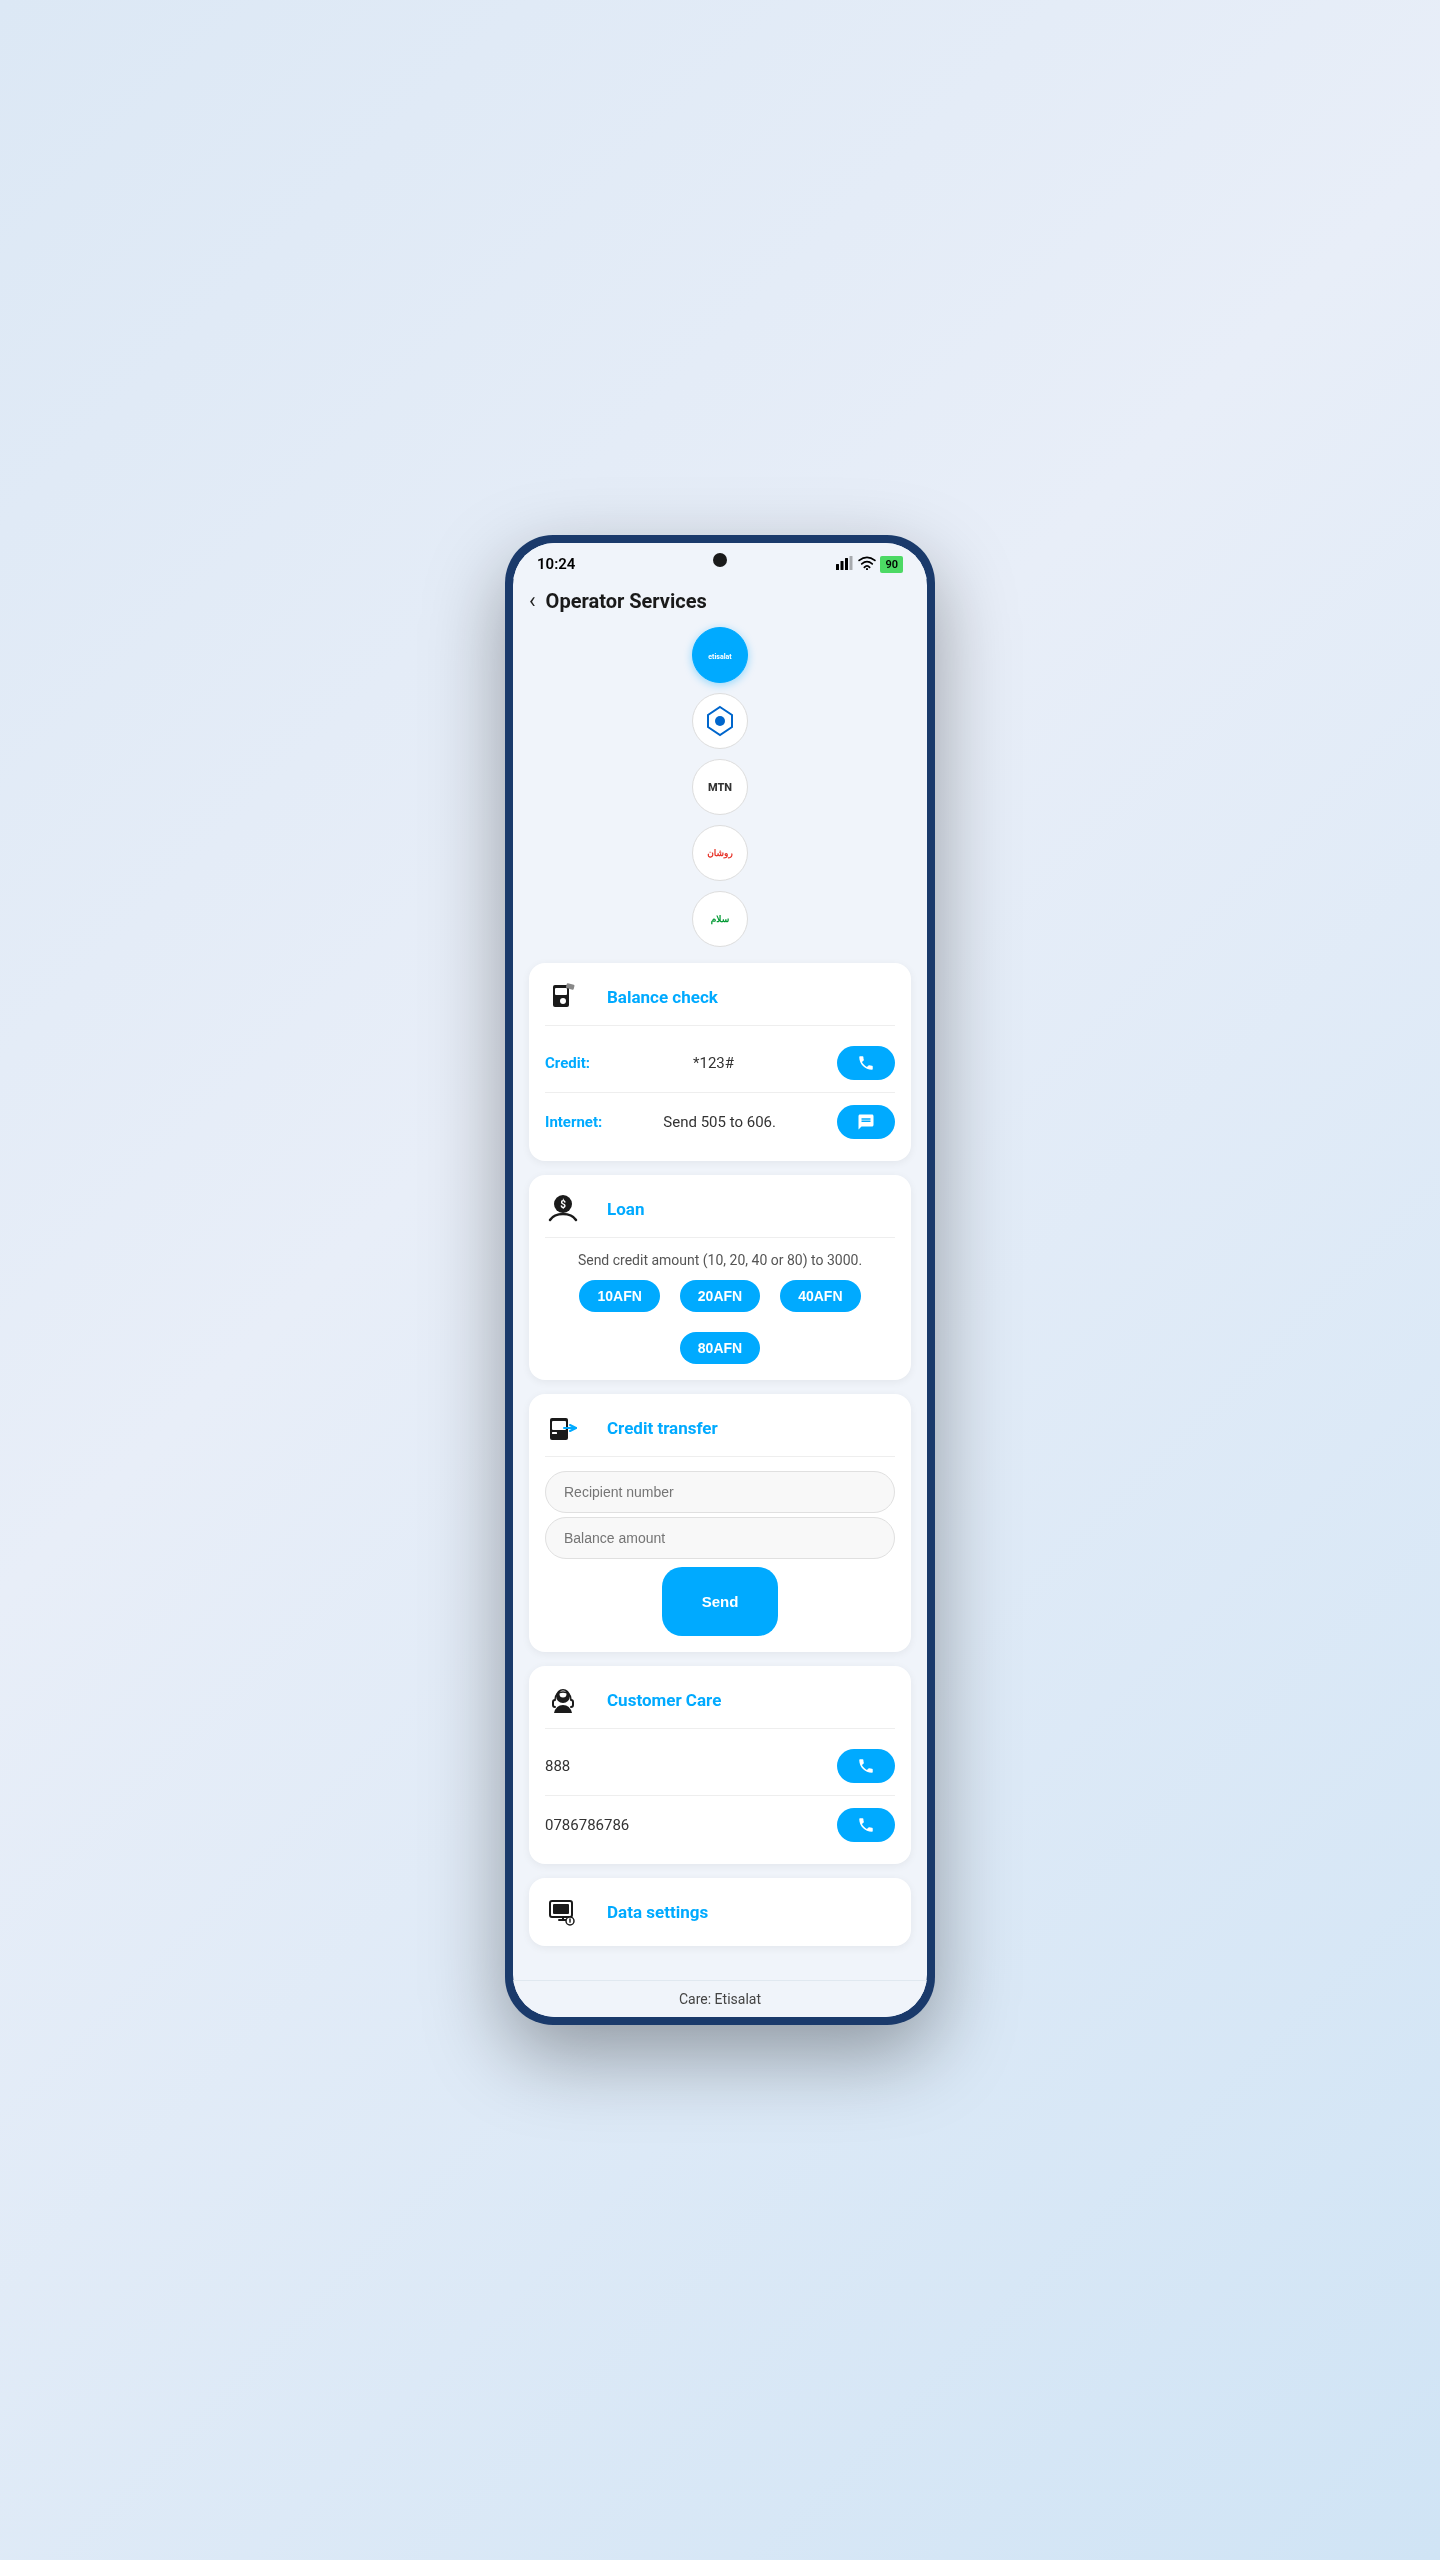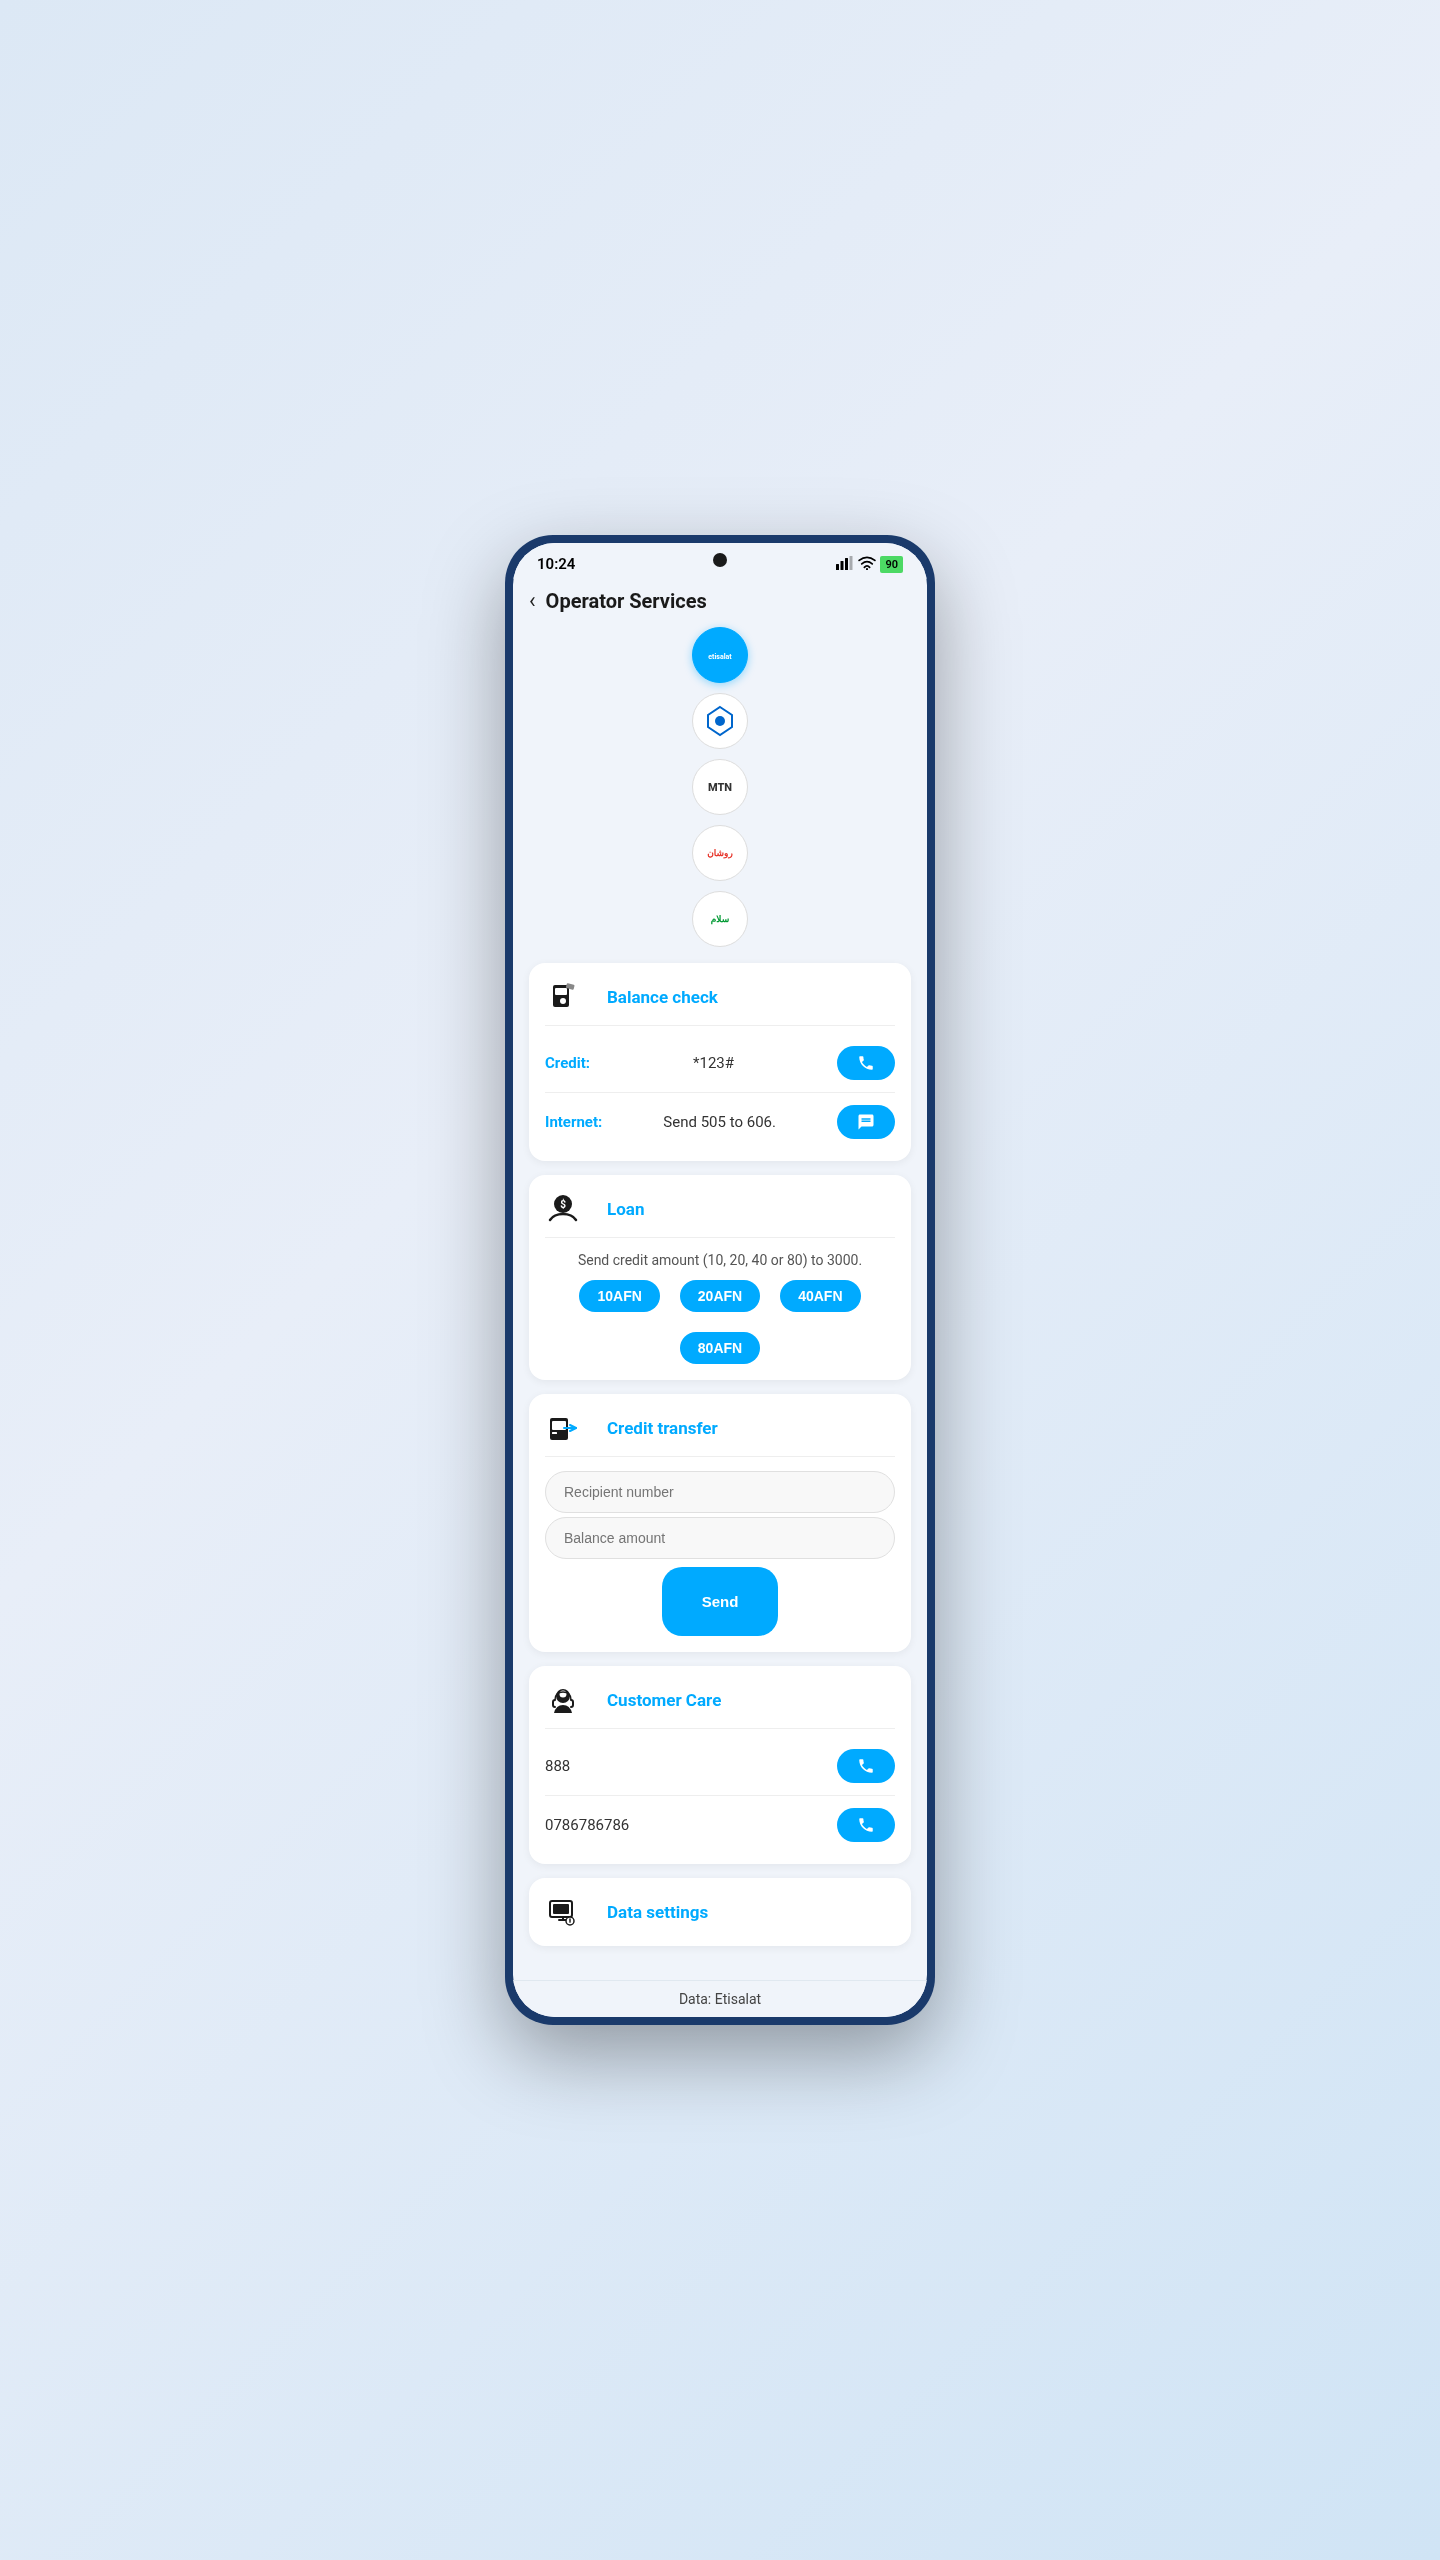--- a/index.html
+++ b/index.html
@@ -448,17 +448,17 @@
               <circle cx="24" cy="27.5" r="0.6" fill="#1a1a1a"></circle>
             </svg>
           </div>
           <span class="card-title">Data settings</span>
         </div>
       </div>
 
     </div>
 
     <div class="footer-bar">
-      <span>Data: Etisalat</span>
+      <span>Care: Etisalat</span>
     </div>
 
   </div>
 </div>
 
 </body></html>

